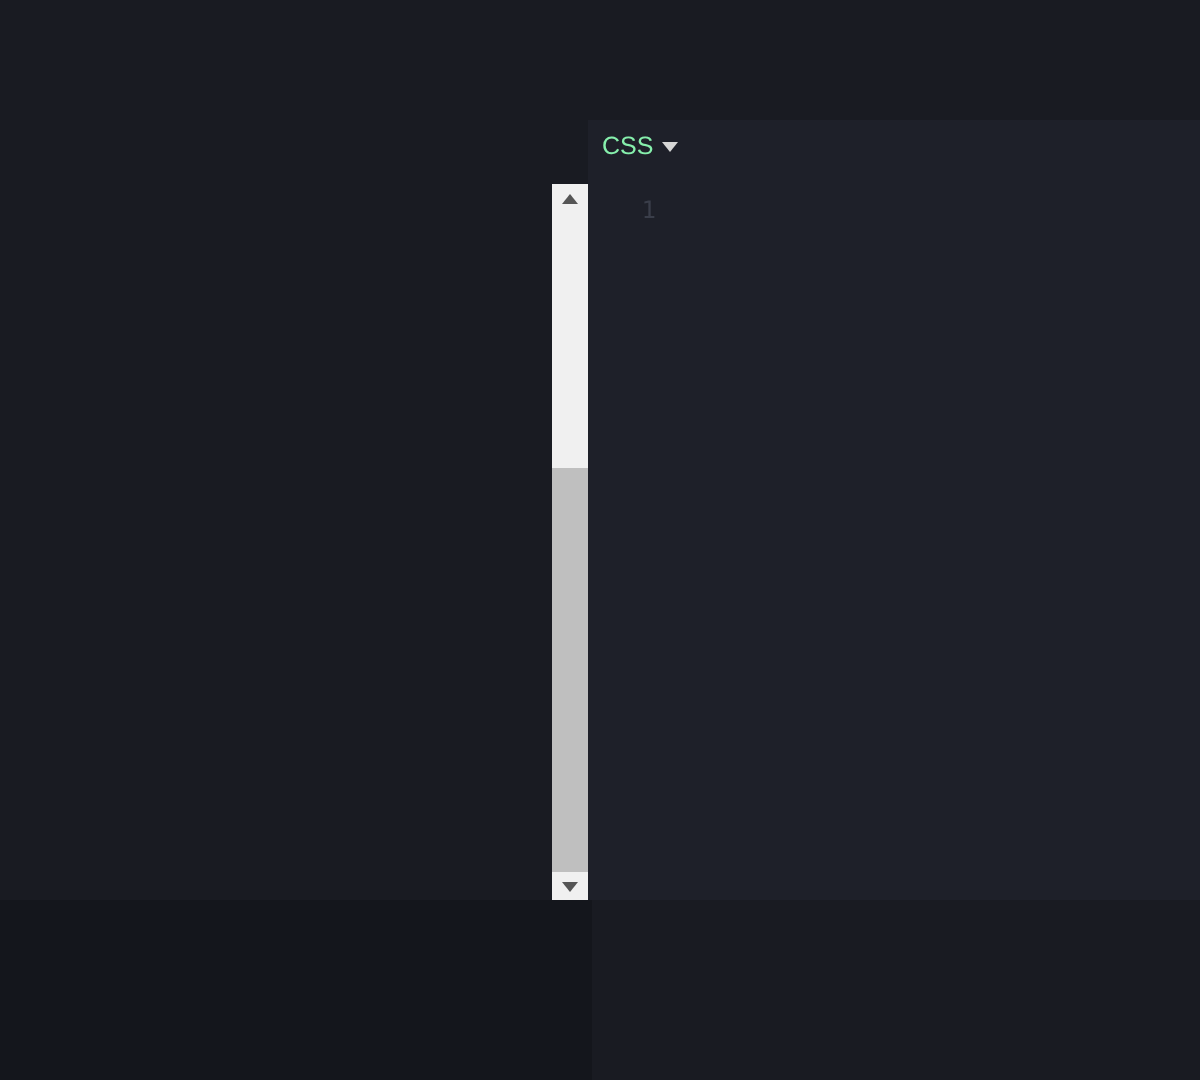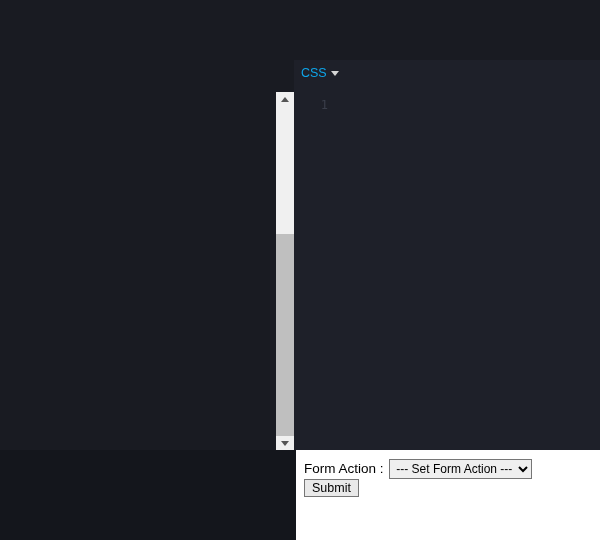--- a/index.html
+++ b/index.html
@@ -81,21 +81,21 @@
     left: 294px;
     top: 0;
     right: 0;
     height: 100%;
     background: #1e2029;
   }
   .tab-label {
     position: absolute;
     top: 6px;
     left: 7px;
-    color: #0ea5e9;
+    color: #86efac;
     font-size: 12.5px;
     display: flex;
     align-items: center;
     gap: 4px;
     cursor: pointer;
   }
   .tab-label .tri {
     display: inline-block;
     width: 0;
     height: 0;
@@ -193,20 +193,13 @@
       <span class="tri"></span>
     </div>
     <div class="editor">
       <div class="gutter">1</div>
     </div>
   </div>
 </div>
 
 <div class="bottom">
   <div class="bottom-left"></div>
-  <div class="bottom-right">
-    <span>Form Action :</span>
-    <select>
-      <option>--- Set Form Action ---</option>
-    </select>
-    <button>Submit</button>
-  </div>
 </div>
 
 </body></html>

